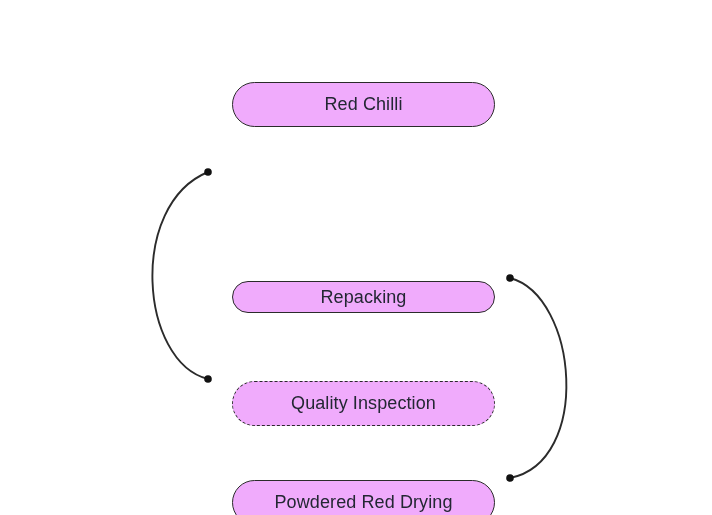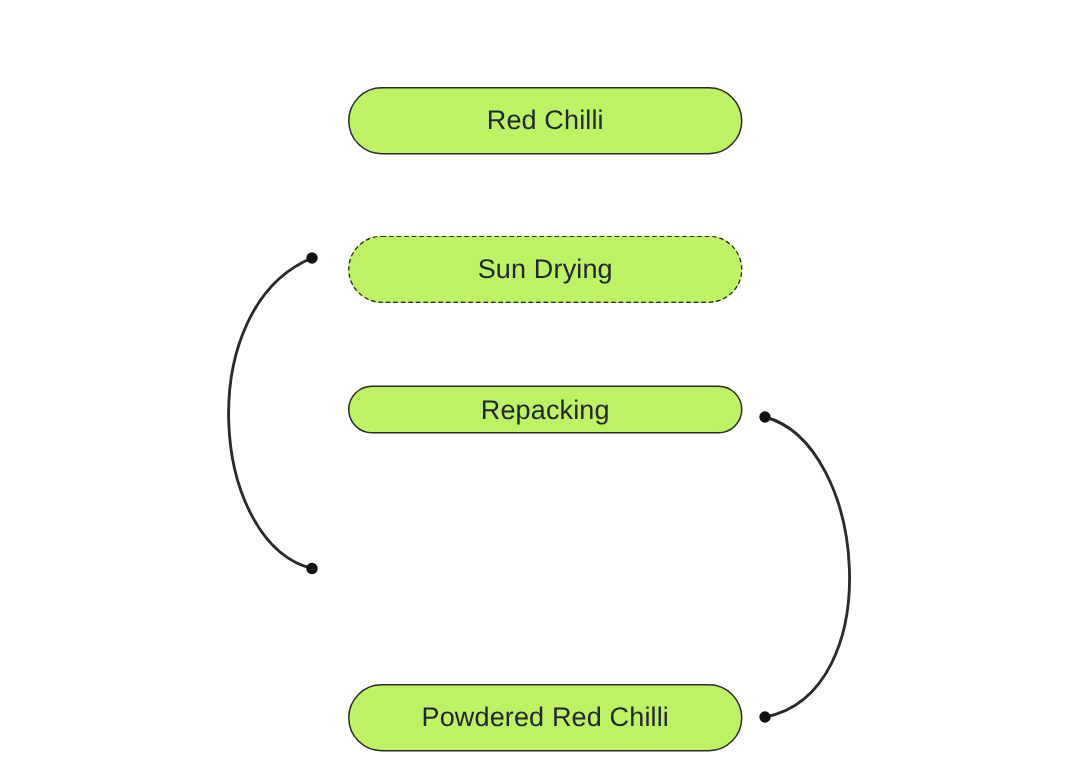--- a/index.html
+++ b/index.html
@@ -25,29 +25,30 @@
     width: 712px;
     height: 515px;
     pointer-events: none;
   }
   .node {
     position: absolute;
     box-sizing: border-box;
     display: flex;
     align-items: center;
     justify-content: center;
-    background: #bef264;
+    background: #f0abfc;
     border-radius: 999px;
     color: #232733;
     font-size: 18px;
     font-weight: 400;
     letter-spacing: 0.1px;
     line-height: 1;
     white-space: nowrap;
     z-index: 2;
+    margin-top: 24px;
   }
   .node-solid {
     border: 1.6px solid #2b2b2b;
   }
   .node-dashed {
     border: 1.8px dashed #2b2b2b;
   }
   .node-label {
     display: block;
     padding-bottom: 1px;
@@ -68,26 +69,26 @@
       <path fill="none" stroke="#2b2b2b" stroke-width="1.9" stroke-linecap="round" d="M 510 278 C 578 296 592 462 510 478"></path>
       <circle cy="278" r="3.8" fill="#111111" cx="510"></circle>
       <circle cy="478" r="3.8" fill="#111111" cx="510"></circle>
     </g>
   </svg>
 
   <div class="node node-solid" style="left:232px; top:58px; width:263px; height:45px;">
     <span class="node-label">Red Chilli</span>
   </div>
 
-  <div class="node node-dashed" style="left:232px; top:157px; width:263px; height:45px;">
-    <span class="node-label">Sun Drying</span>
-  </div>
 
   <div class="node node-solid" style="left:232px; top:257px; width:263px; height:32px;">
     <span class="node-label">Repacking</span>
   </div>
 
+  <div class="node node-dashed" style="left:232px; top:357px; width:263px; height:45px;">
+    <span class="node-label">Quality Inspection</span>
+  </div>
 
   <div class="node node-solid" style="left:232px; top:456px; width:263px; height:45px;">
-    <span class="node-label">Powdered Red Chilli</span>
+    <span class="node-label">Powdered Red Drying</span>
   </div>
 
 </div>
 
 </body></html>

